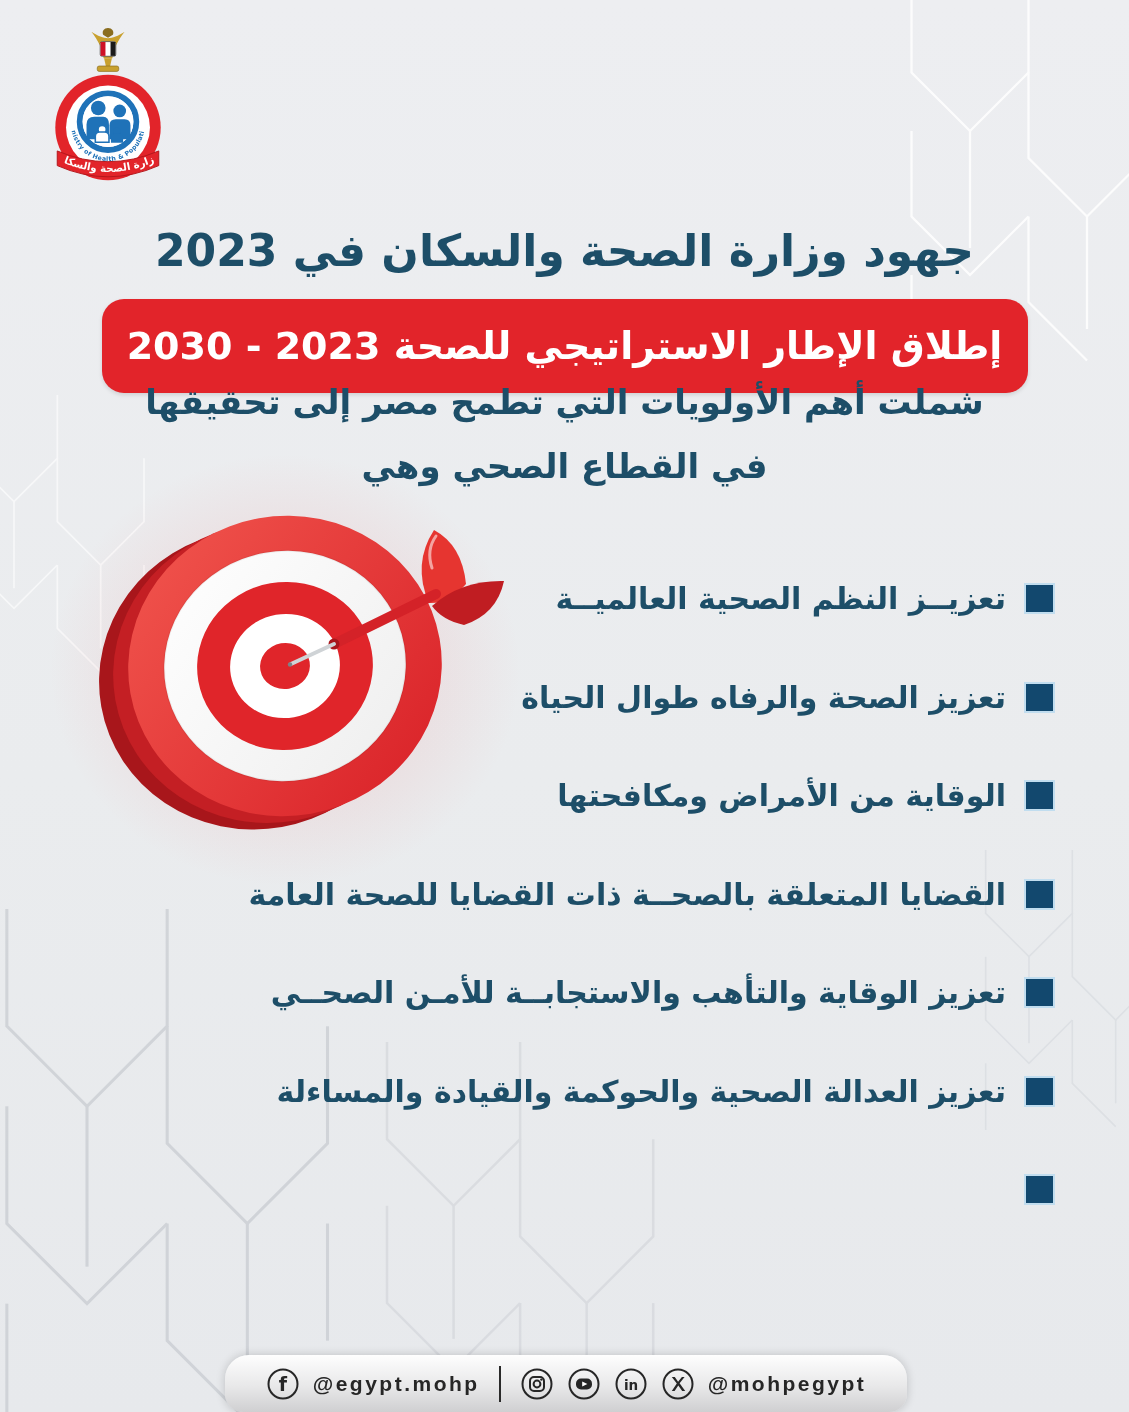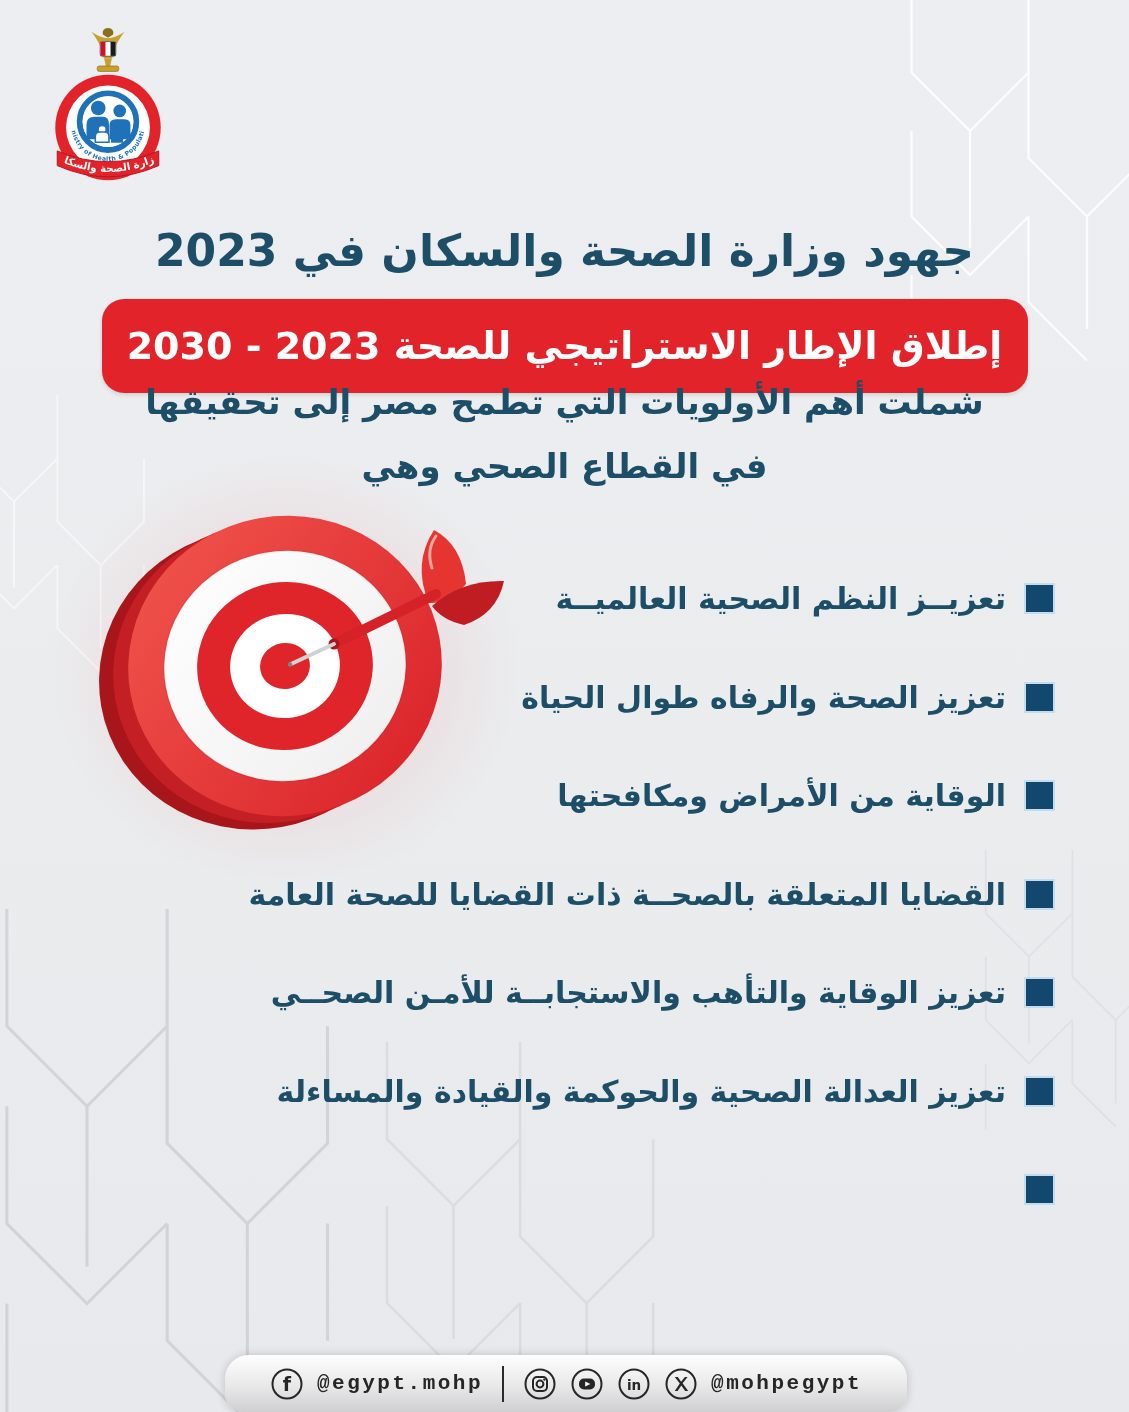--- a/index.html
+++ b/index.html
@@ -68,21 +68,21 @@
   .footer{
     position:absolute;left:225px;bottom:0;width:682px;height:57px;
     border-radius:24px 24px 18px 18px;
     background:linear-gradient(180deg,#fefefe 0%,#e8e8e9 55%,#cfcfd1 100%);
     box-shadow:0 0 10px rgba(0,0,0,.18);
     display:flex;align-items:center;justify-content:center;gap:13px;
     direction:ltr;
   }
   .footer .handle{
     color:#262626;font-weight:700;font-size:21px;letter-spacing:2.5px;
-    font-family:Liberation Mono, monospace;
+    font-family:Liberation Sans, sans-serif;
   }
   .footer .vdiv{width:2px;height:36px;background:#2a2a2a;margin:0 6px;}
   .soc{width:34px;height:34px;display:block;}
 </style>
 </head>
 <body>
 
 <div class="poster">
 
   <svg width="0" height="0" style="position:absolute" aria-hidden="true">

